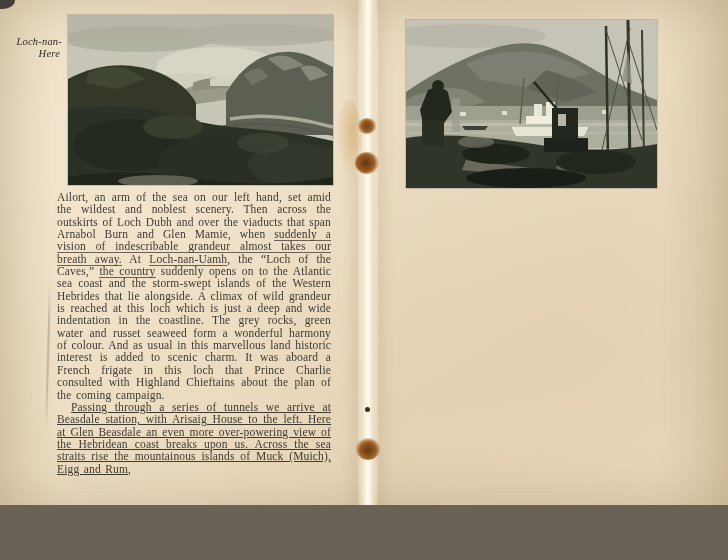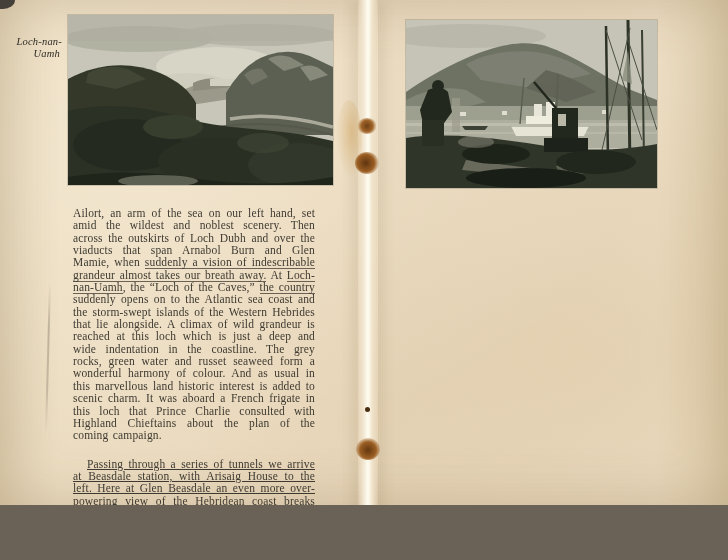--- a/index.html
+++ b/index.html
@@ -30,21 +30,21 @@
   }
   #caption-left{left:10px;top:36px;width:52px;text-align:right;}
   #caption-left .cap2{padding-right:2px;}
 
   .body-text{
     position:absolute;text-align:justify;
     font-size:11.5px;line-height:12.35px;letter-spacing:0.15px;word-spacing:0.12em;
     color:#3e3a31;
   }
   #left-text{left:57px;top:191px;width:274px;}
-  .body-text p{margin:16px;}
+  .body-text p{margin:0;}
   .body-text p.indent{text-indent:14px;text-decoration:underline;}
   .u{border-bottom:1.2px solid rgba(72,66,56,0.8);}
 
   .footer{
     position:absolute;font-style:italic;font-size:8.6px;color:#33302a;
     letter-spacing:0.3px;font-weight:bold;font-family:Liberation Serif, serif;
   }
   #footer-left{left:57px;top:530px;}
 
   
@@ -77,21 +77,21 @@
 </style>
 </head>
 <body>
 
 <div id="scan">
 
   <div class="page" id="left-page">
 
     <div class="margin-caption" id="caption-left">
       <div class="cap1">Loch-nan-</div>
-      <div class="cap2">Uamh</div>
+      <div class="cap2">Here</div>
     </div>
 
     <div class="photo" style="left:68px;top:15px;width:265px;height:170px;">
       <svg viewBox="0 0 265 170" preserveAspectRatio="none">
         <rect width="265" height="170" fill="#c7c6b8"></rect>
         <rect width="265" height="26" fill="#b7b6a8"></rect>
         <ellipse cx="70" cy="24" rx="75" ry="13" fill="#adac9e" opacity="0.8"></ellipse>
         <ellipse cx="190" cy="20" rx="80" ry="11" fill="#b0afa1" opacity="0.8"></ellipse>
         <ellipse cx="150" cy="52" rx="62" ry="20" fill="#d8d6c6" opacity="0.9"></ellipse>
         <ellipse cx="120" cy="70" rx="40" ry="12" fill="#cfcdbd" opacity="0.9"></ellipse>

